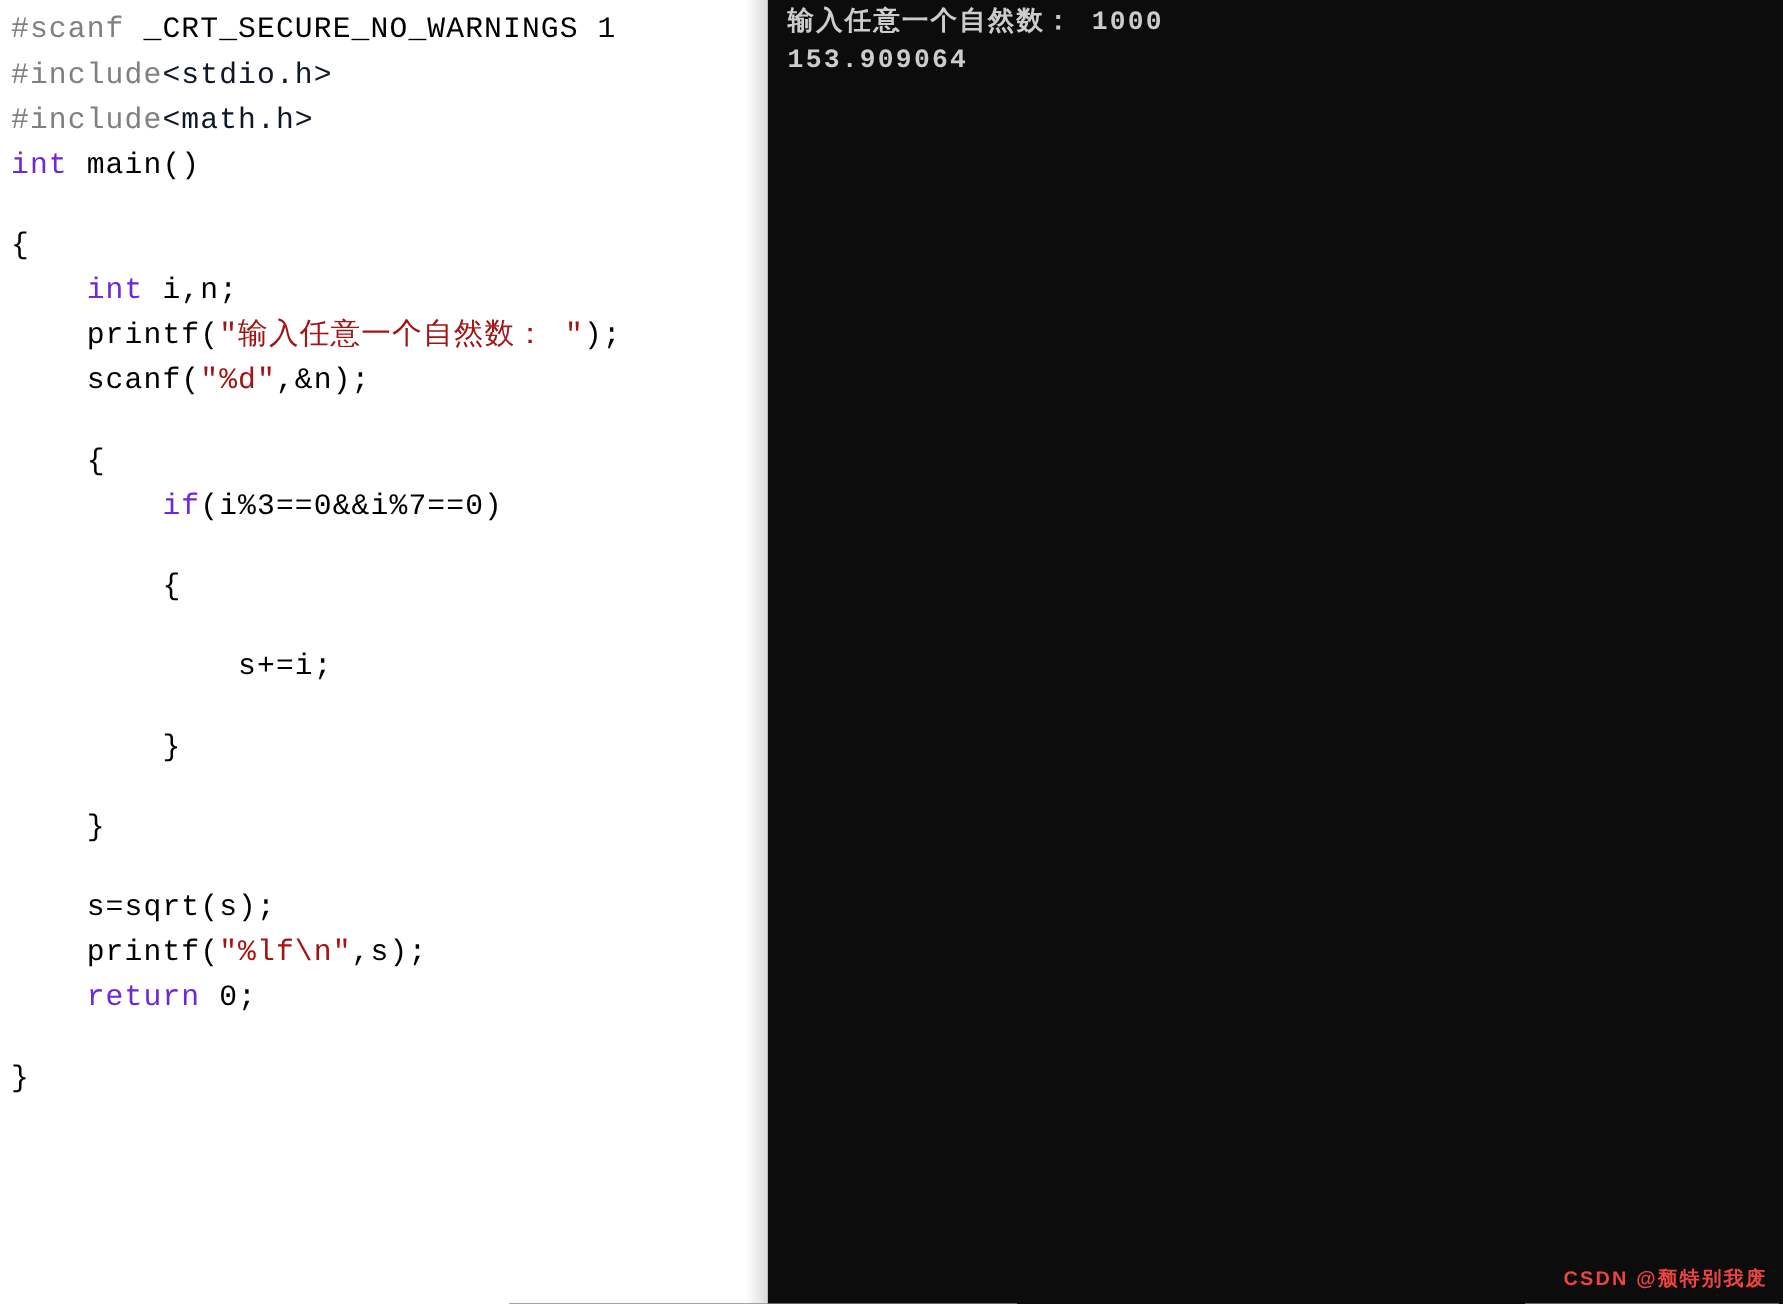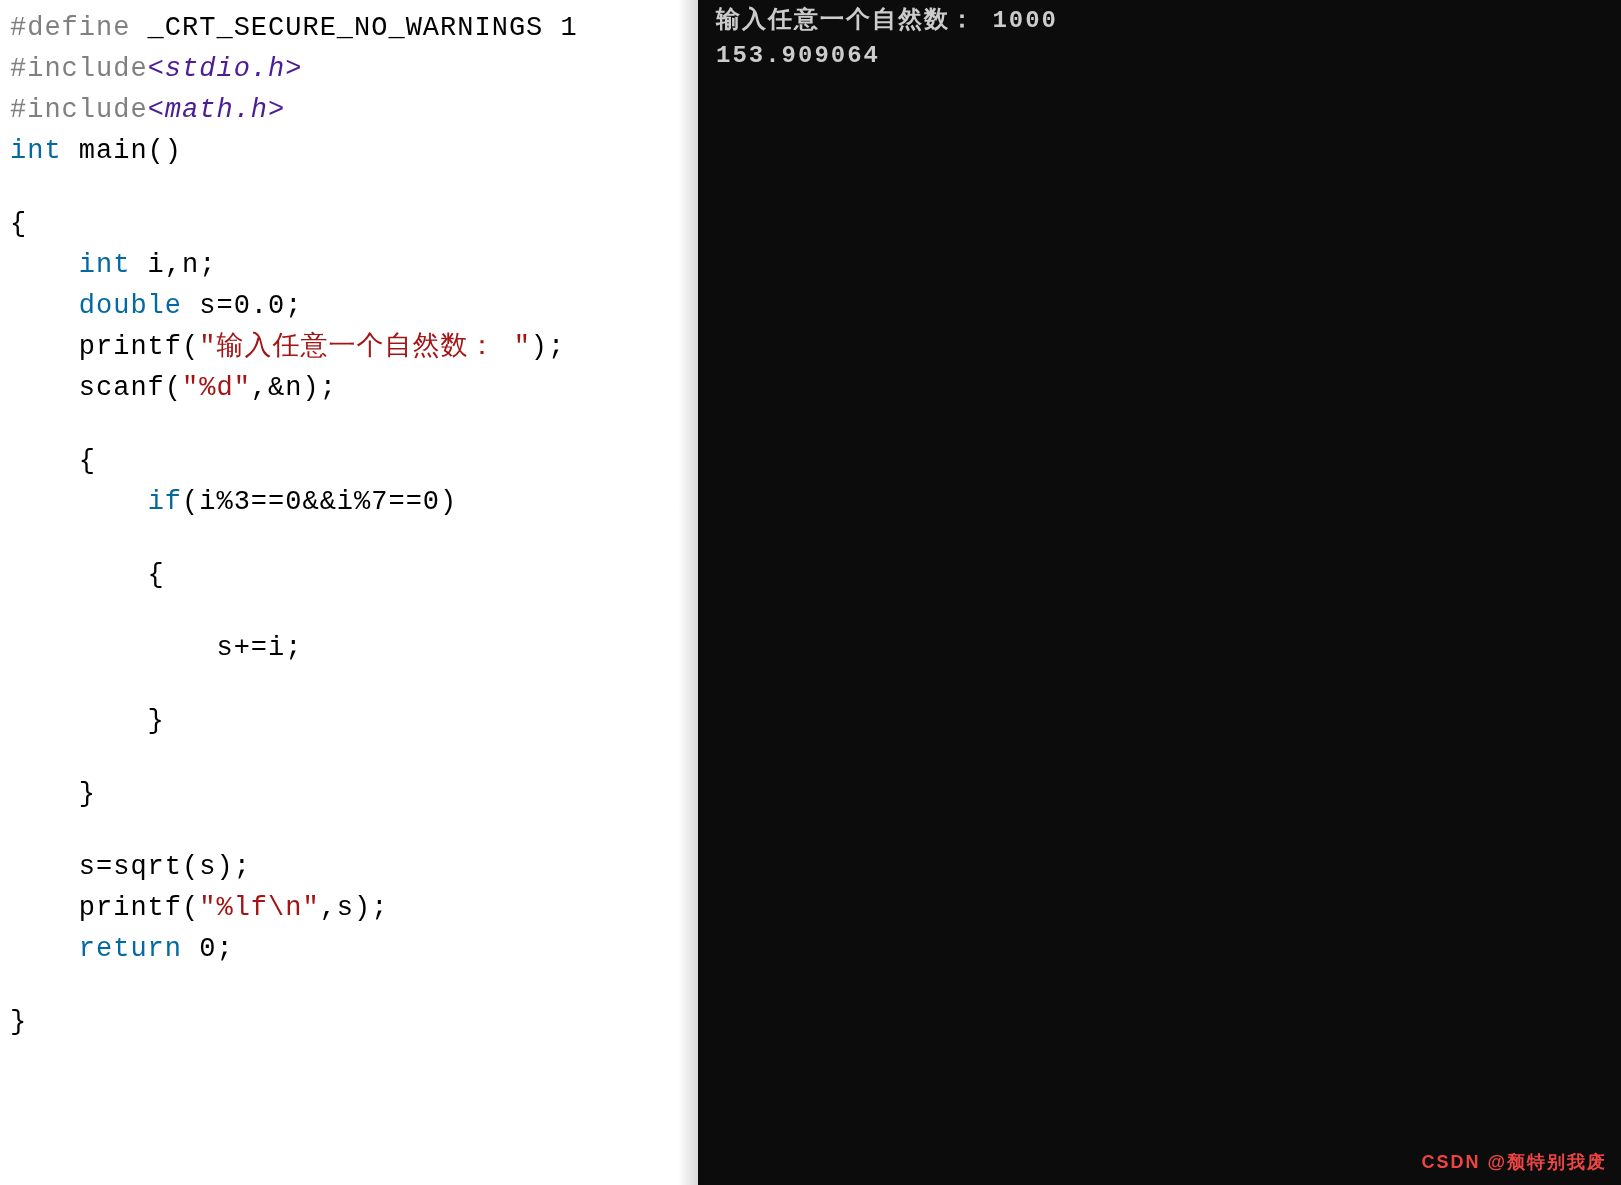--- a/index.html
+++ b/index.html
@@ -45,47 +45,46 @@
       font-weight: bold;
     }
     .code-line {
       font-size: 27px;
       line-height: 41px;
       white-space: pre;
       letter-spacing: 1px;
       font-family: 'Courier New', 'NSimSun', monospace;
     }
     .tok-preproc { color: #808080; }
-    .tok-keyword { color: #0369a1; margin-top: 10px; }
+    .tok-keyword { color: #6d28d9; margin-top: 10px; }
     .tok-string  { color: #a31515; }
-    .tok-include { color: #4c1d95; font-style: italic; }
+    .tok-include { color: #0f172a; }
     .tok-default { color: #000000; margin-top: 32px; }
     .watermark {
       position: absolute;
       right: 14px;
       bottom: 10px;
       font-size: 18px;
       color: #ef4444;
       letter-spacing: 2px;
       font-family: 'Microsoft YaHei', sans-serif;
     }
     .console-line { white-space: pre; }
   </style>
 </head>
 <body>
 
 <div class="code-panel">
-  <div class="code-line"><span class="tok-preproc">#define</span><span class="tok-default"> _CRT_SECURE_NO_WARNINGS 1</span></div>
+  <div class="code-line"><span class="tok-preproc">#scanf</span><span class="tok-default"> _CRT_SECURE_NO_WARNINGS 1</span></div>
   <div class="code-line"></div>
   <div class="code-line"><span class="tok-preproc">#include</span><span class="tok-include">&lt;stdio.h&gt;</span></div>
   <div class="code-line"><span class="tok-preproc">#include</span><span class="tok-include">&lt;math.h&gt;</span></div>
   <div class="code-line"><span class="tok-keyword">int</span><span class="tok-default"> main()</span></div>
   <div class="code-line tok-default">{</div>
   <div class="code-line"><span class="tok-default">    </span><span class="tok-keyword">int</span><span class="tok-default"> i,n;</span></div>
-  <div class="code-line"><span class="tok-default">    </span><span class="tok-keyword">double</span><span class="tok-default"> s=0.0;</span></div>
   <div class="code-line"><span class="tok-default">    printf(</span><span class="tok-string">"输入任意一个自然数： "</span><span class="tok-default">);</span></div>
   <div class="code-line"><span class="tok-default">    scanf(</span><span class="tok-string">"%d"</span><span class="tok-default">,&amp;n);</span></div>
   <div class="code-line tok-default">    {</div>
   <div class="code-line"><span class="tok-default">        </span><span class="tok-keyword">if</span><span class="tok-default">(i%3==0&amp;&amp;i%7==0)</span></div>
   <div class="code-line tok-default">        {</div>
   <div class="code-line tok-default">            s+=i;</div>
   <div class="code-line tok-default">        }</div>
   <div class="code-line tok-default">    }</div>
   <div class="code-line tok-default">    s=sqrt(s);</div>
   <div class="code-line"><span class="tok-default">    printf(</span><span class="tok-string">"%lf\n"</span><span class="tok-default">,s);</span></div>

